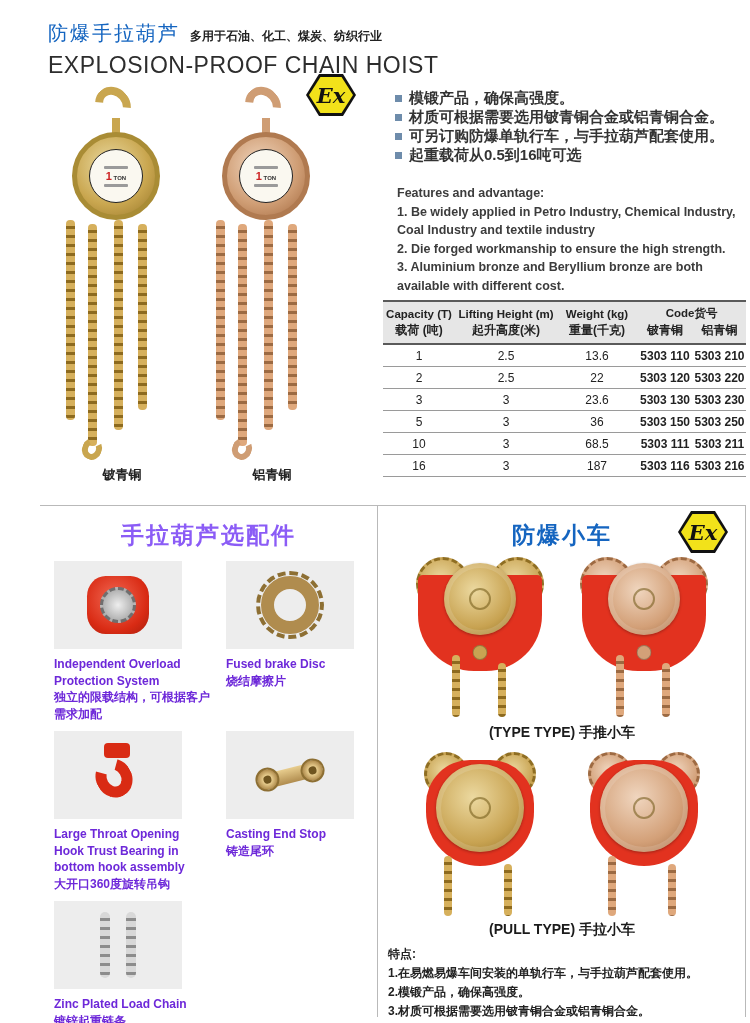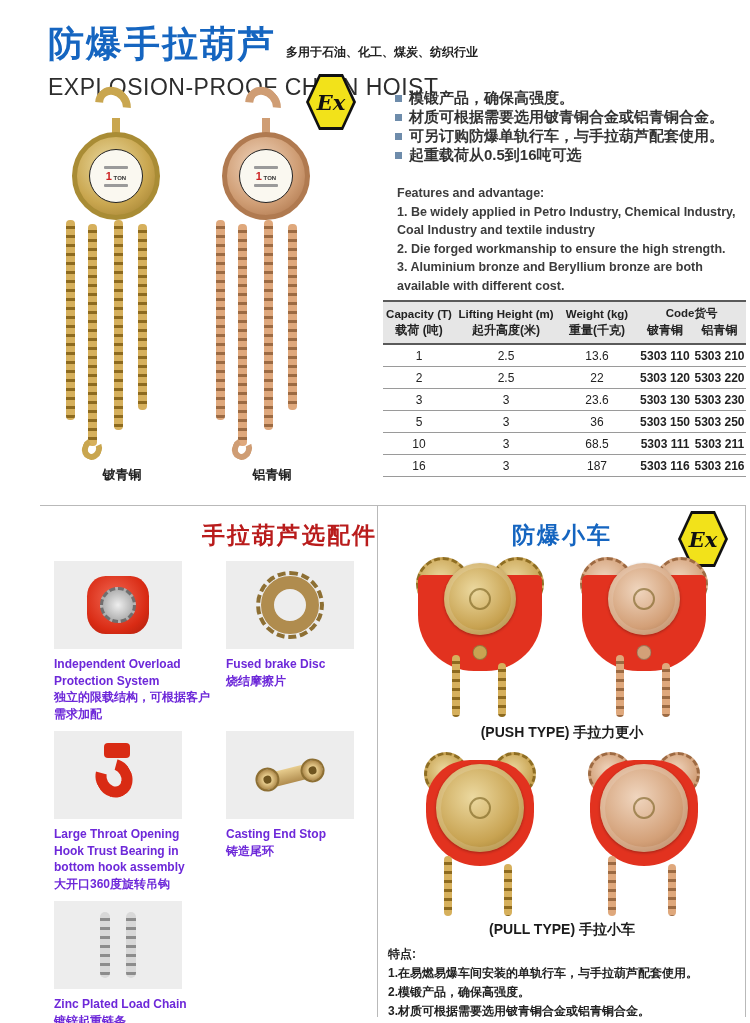--- a/index.html
+++ b/index.html
@@ -2,26 +2,26 @@
 <html><head>
 <meta charset="utf-8">
 <style>
   * { margin:0; padding:0; box-sizing:border-box; }
   html,body { background:#fff; }
   body { font-family:"Liberation Sans","DejaVu Sans",sans-serif; color:#333; }
   .page { position:relative; width:750px; height:1023px; background:#fff; overflow:hidden; }
 
   
   .hdr { position:absolute; left:48px; top:20px; width:660px; }
-  .title-cn { font-size:36px; font-weight:bold; color:#1565c0; letter-spacing:2px; }
+  .title-cn { font-size:20px; font-weight:normal; color:#1565c0; letter-spacing:2px; }
   .title-sub { font-size:12px; font-weight:bold; color:#222; margin-left:10px; }
   .title-en { font-size:23px; color:#2d2d2d; margin-top:5px; letter-spacing:0.5px; }
 
   
-  .exb { position:absolute; width:50px; height:56px; }
+  .exb { position:absolute; width:50px; height:42px; }
   .exb .hex-o { position:absolute; inset:0; background:#111;
     clip-path:polygon(26% 0,74% 0,100% 50%,74% 100%,26% 100%,0 50%); }
   .exb .hex-i { position:absolute; inset:3px; background:#f2e21a;
     clip-path:polygon(26% 0,74% 0,100% 50%,74% 100%,26% 100%,0 50%); }
   .exb .txt { position:absolute; inset:0; display:flex; align-items:center; justify-content:center;
     font-family:"DejaVu Serif",serif; font-style:italic; font-weight:bold; font-size:21px; color:#111; }
   .exb-top { left:306px; top:74px; }
   .exb-trolley { left:300px; top:6px; }
 
   
@@ -80,21 +80,21 @@
   .spec col.c1 { width:72px; } .spec col.c2 { width:102px; } .spec col.c3 { width:80px; }
   .spec col.c4 { width:56px; } .spec col.c5 { width:53px; }
 
   
   .div-h { position:absolute; left:40px; top:505px; width:706px; height:1px; background:#b9b9b9; }
   .div-v { position:absolute; top:506px; width:1px; height:511px; background:#b9b9b9; }
   .dv-mid { left:377px; } .dv-right { left:745px; }
 
   
   .acc { position:absolute; left:40px; top:505px; width:337px; }
-  .acc h2 { text-align:right; font-size:23px; font-weight:bold; color:#b91c1c; margin-top:15px; letter-spacing:2px; }
+  .acc h2 { text-align:center; font-size:23px; font-weight:bold; color:#8b5cf6; margin-top:15px; letter-spacing:2px; }
   .acc-grid { display:grid; grid-template-columns:158px 158px; grid-template-rows:170px 170px auto;
     column-gap:14px; padding-left:14px; margin-top:10px; }
   .acc-item { width:158px; }
   .acc-img { width:128px; height:88px; background:#ededed; display:flex; align-items:center; justify-content:center; }
   .acc-text { margin-top:7px; font-size:12px; font-weight:bold; color:#6d28d9; line-height:16.5px; }
 
   
   .g-ovl { width:62px; height:58px; border-radius:30%/35%; position:relative;
     background:radial-gradient(circle at 45% 40%, #f26a55, #d92b14 65%, #a81e0c); }
   .g-ovl::after { content:""; position:absolute; left:50%; top:50%; transform:translate(-50%,-50%);
@@ -404,21 +404,21 @@
       <div class="trolley v-copper">
         <div class="gear gl"></div>
         <div class="gear gr"></div>
         <div class="tb"></div>
         <div class="disc"></div>
         <div class="dot"></div>
         <div class="chain tc1"></div>
         <div class="chain tc2"></div>
       </div>
     </div>
-    <div class="caption">(PUSH TYPE) 手拉力更小</div>
+    <div class="caption">(TYPE TYPE) 手推小车</div>
 
     <div class="tro-row pull">
       <div class="trolley pull v-gold">
         <div class="gear gl"></div>
         <div class="gear gr"></div>
         <div class="tb"></div>
         <div class="disc"></div>
         <div class="chain tc1"></div>
         <div class="chain tc2"></div>
       </div>

